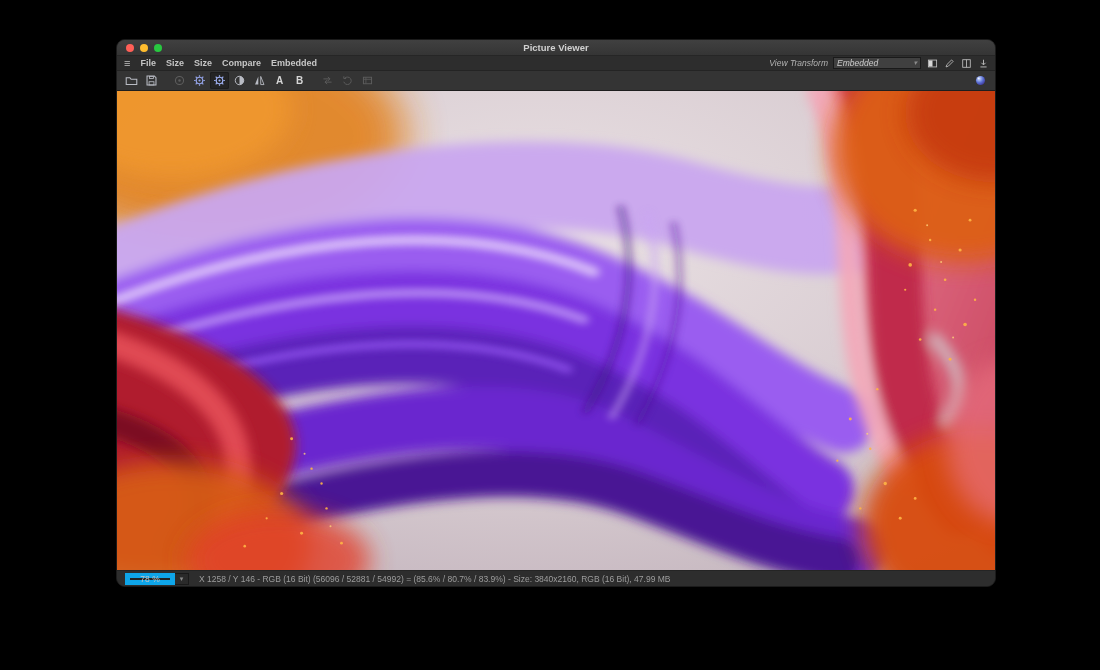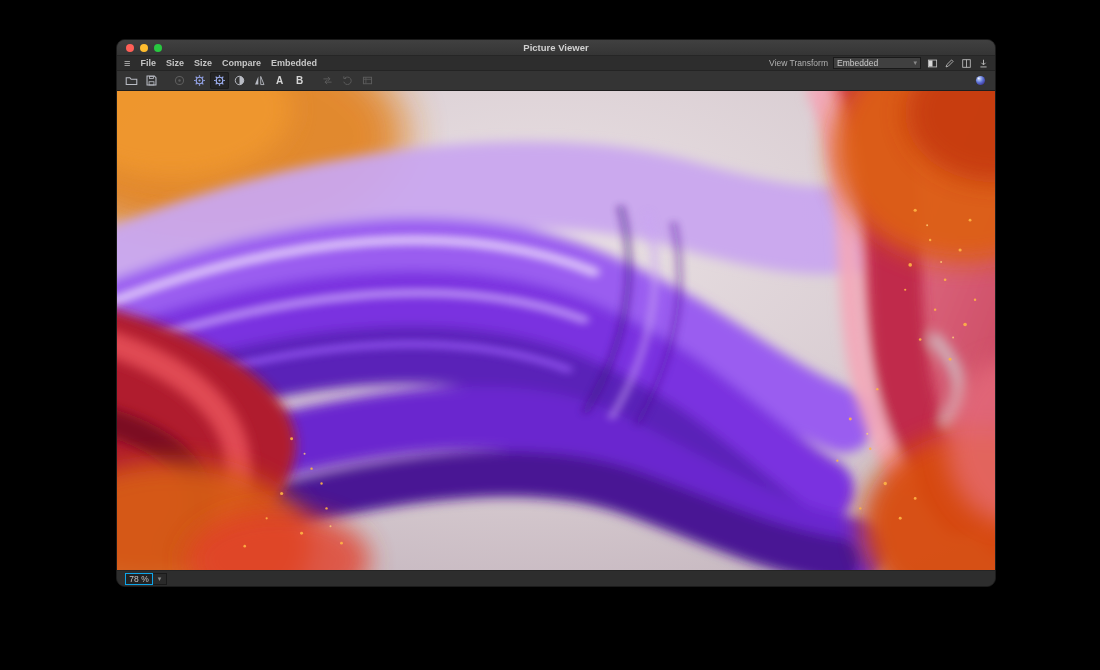--- a/index.html
+++ b/index.html
@@ -19,21 +19,21 @@
   .traffic { position:absolute; left:9px; top:0; height:100%; display:flex; align-items:center; gap:6px; }
   .tl { width:8px; height:8px; border-radius:50%; }
   .tl.red { background:#ff5f57; } .tl.yellow { background:#febc2e; } .tl.green { background:#28c840; }
   .title { font-size:9.5px; font-weight:bold; color:#d0d0d0; }
 
   
   .menubar { flex:0 0 15px; background:#2d2d2d; border-bottom:1px solid #242424;
              display:flex; align-items:center; font-size:9px; color:#c6c6c6; padding:0 6px; }
   .hamburger { color:#c0c0c0; font-size:11px; padding:0 5px 0 1px; line-height:10px; }
   .menu-item { padding:0 5px;font-weight:bold; }
-  .menubar-right { margin-left:auto; display:flex; align-items:center; gap:5px; }
+  .menubar-right { margin-left:auto; display:flex; align-items:center; gap:5px;font-style:italic; }
   .vt-label { color:#b2b2b2; font-size:8.5px; }
   .dropdown { background:#404040; border:1px solid #1a1a1a; color:#cccccc; font-size:8.5px;
               height:12px; width:88px; display:flex; align-items:center;
               justify-content:space-between; padding:0 3px; }
   .dropdown .chev { font-size:7px; color:#8a8a8a; }
   .mini-icon { width:12px; height:12px; display:flex; align-items:center; justify-content:center; }
 
   
   .toolbar { flex:0 0 20px; background:#343434; border-bottom:1px solid #1e1e1e;
              display:flex; align-items:center; padding:0 5px; gap:1px; }
@@ -43,21 +43,21 @@
   .tsep { width:7px; height:1px; }
   .toolbar-right { margin-left:auto; display:flex; align-items:center; }
 
   
   .canvas { flex:1 1 auto; position:relative; background:#d8cdd2; overflow:hidden; }
   .canvas svg.art { position:absolute; left:0; top:0; width:100%; height:100%; display:block; }
 
   
   .statusbar { flex:0 0 16px; background:#2d2d2d; border-top:1px solid #242424;
                display:flex; align-items:center; font-size:8.5px; color:#9d9d9d; padding:0 4px; }
-  .zoom-box { width:28px; height:12px; background:#222222; border:1px solid #0ea5e9;
+  .zoom-box { width:50px; height:12px; background:#222222; border:5px solid #0ea5e9;
               color:#c4c4c4; display:flex; align-items:center; justify-content:center; margin-left:4px; }
   .zoom-chev { width:14px; height:12px; background:#2a2a2a; border:1px solid #1a1a1a; border-left:none;
                color:#8a8a8a; display:flex; align-items:center; justify-content:center; font-size:7px; }
   .status-text { margin-left:10px; white-space:nowrap; }
 </style>
 </head>
 <body>
 
 <div class="desktop">
   <div class="window">
@@ -309,16 +309,17 @@
       </svg>
     </div>
 
     <div class="statusbar">
       <div class="zoom-box">
         <span>78 %</span>
       </div>
       <div class="zoom-chev">
         <span>▾</span>
       </div>
+      <span class="status-text">X 1258 / Y 146 - RGB (16 Bit) (56096 / 52881 / 54992) = (85.6% / 80.7% / 83.9%) - Size: 3840x2160, RGB (16 Bit), 47.99 MB</span>
     </div>
 
   </div>
 </div>
 
 </body></html>

